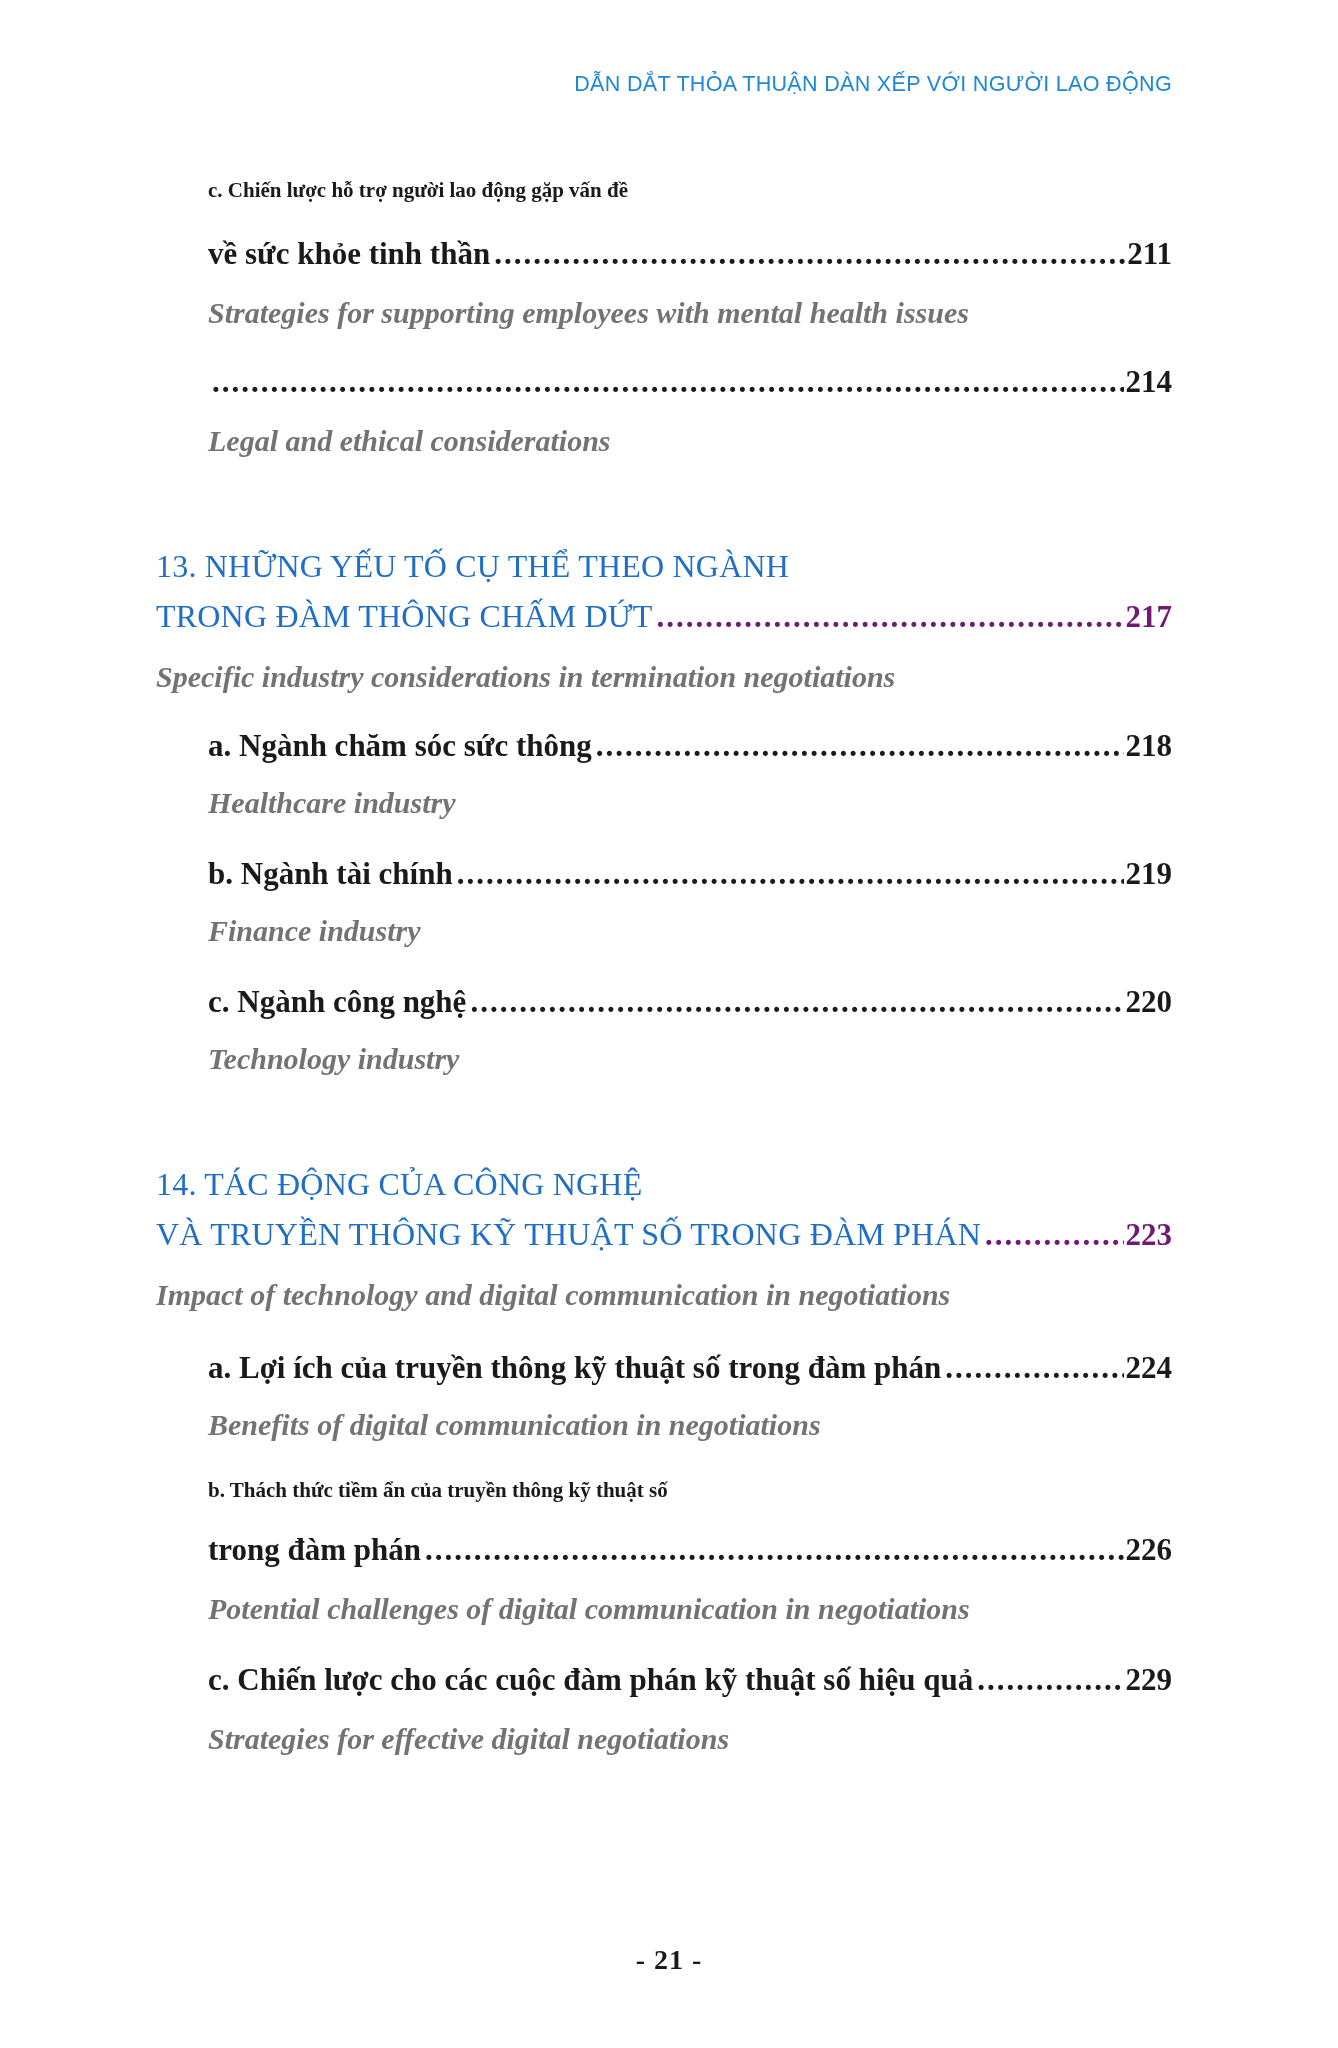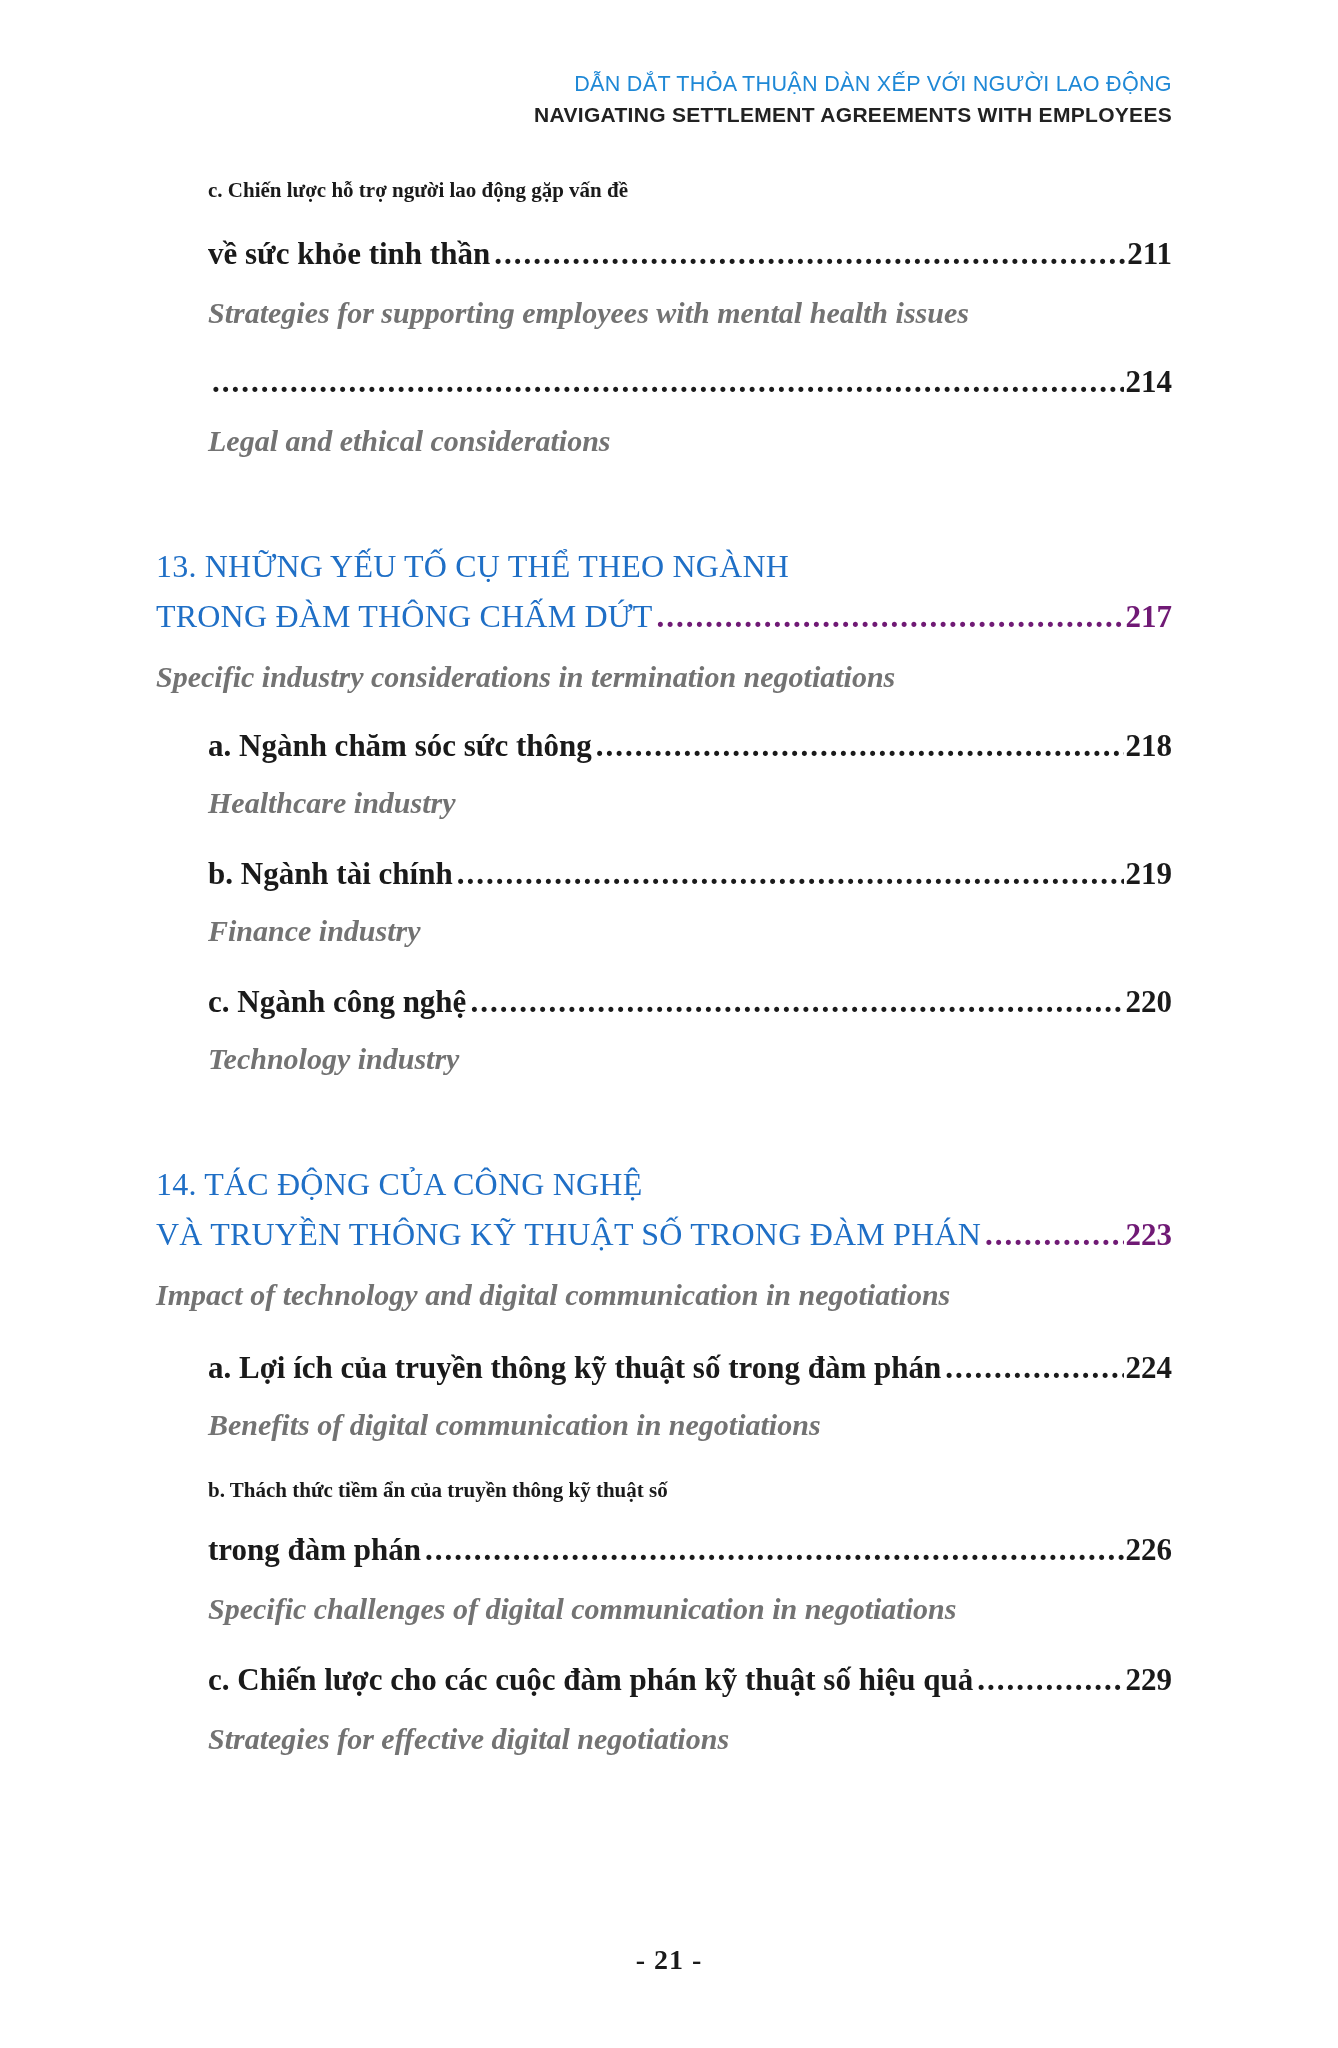--- a/index.html
+++ b/index.html
@@ -93,21 +93,20 @@
       font-weight: bold;
       font-size: 28px;
       letter-spacing: 1px;
     }
   </style>
 </head>
 <body>
 
 <header class="running-head">
   <div class="vi">DẪN DẮT THỎA THUẬN DÀN XẾP VỚI NGƯỜI LAO ĐỘNG</div>
-  <div class="en">NAVIGATING SETTLEMENT AGREEMENTS WITH EMPLOYEES</div>
 </header>
 
 <main class="toc">
 
   <div class="line sub-line" style="top:178px">c. Chiến lược hỗ trợ người lao động gặp vấn đề</div>
   <div class="row sub" style="top:236px">
     <span class="txt">về sức khỏe tinh thần</span>
     <span class="dots"></span>
     <span class="pg">211</span>
   </div>
@@ -162,21 +161,21 @@
     <span class="pg">224</span>
   </div>
   <div class="it sub-line" style="top:1408px">Benefits of digital communication in negotiations</div>
 
   <div class="line sub-line" style="top:1478px">b. Thách thức tiềm ẩn của truyền thông kỹ thuật số</div>
   <div class="row sub" style="top:1532px">
     <span class="txt">trong đàm phán</span>
     <span class="dots"></span>
     <span class="pg">226</span>
   </div>
-  <div class="it sub-line" style="top:1592px">Specific challenges of digital communication in negotiations</div>
+  <div class="it sub-line" style="top:1592px">Potential challenges of digital communication in negotiations</div>
 
   <div class="row sub" style="top:1662px">
     <span class="txt">c. Chiến lược cho các cuộc đàm phán kỹ thuật số hiệu quả</span>
     <span class="dots"></span>
     <span class="pg">229</span>
   </div>
   <div class="it sub-line" style="top:1722px">Strategies for effective digital negotiations</div>
 </main>
 
 <footer class="folio">- 21 -</footer>

